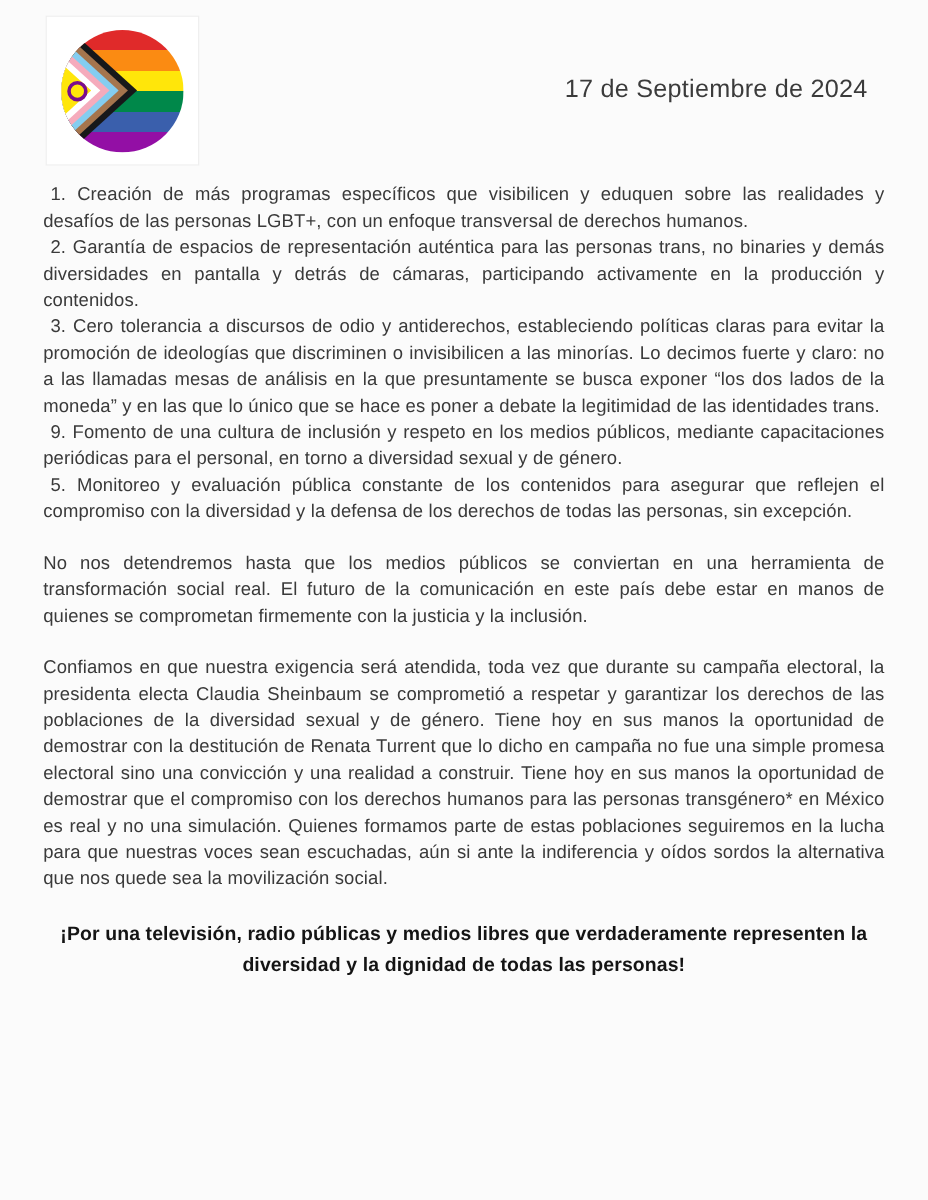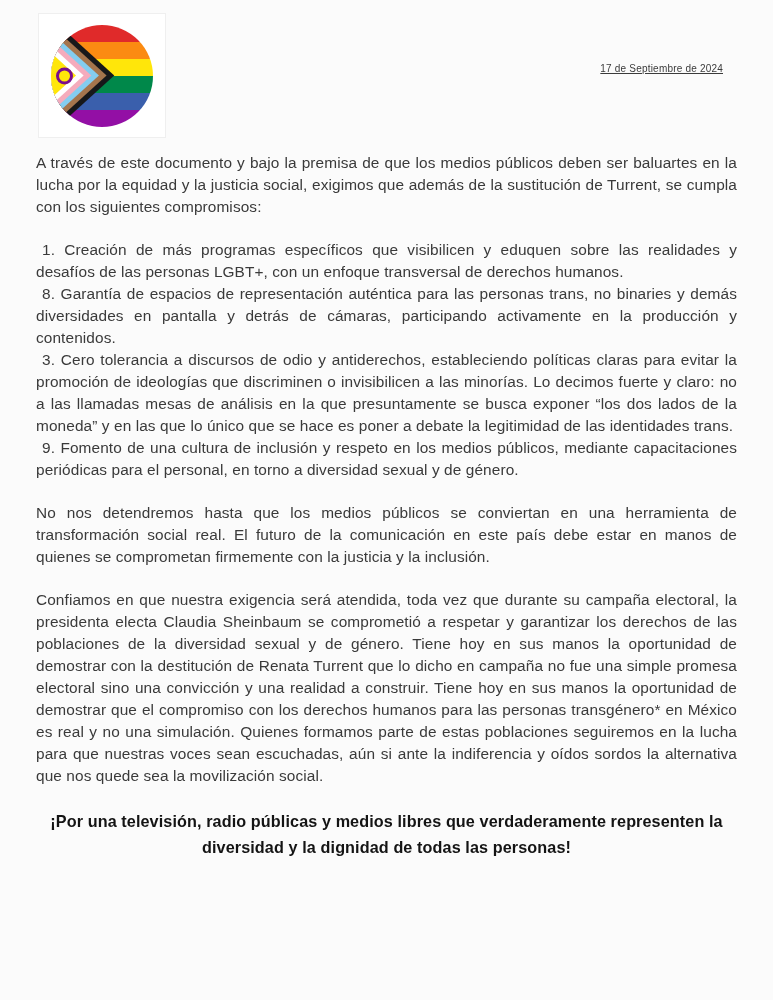--- a/index.html
+++ b/index.html
@@ -49,21 +49,21 @@
   .chev-pink     {background:var(--flag-pink);     clip-path:polygon(-15.5% 0,39.5% 50%,-15.5% 100%,-60% 100%,-60% 0);}
   .chev-white    {background:var(--flag-white);    clip-path:polygon(-23% 0,32% 50%,-23% 100%,-60% 100%,-60% 0);}
   .chev-ixyellow {background:var(--flag-ix-yellow);clip-path:polygon(-30.5% 0,24.5% 50%,-30.5% 100%,-60% 100%,-60% 0);}
   .ix-ring{
     position:absolute;left:5px;top:50%;transform:translateY(-50%);
     width:17px;height:17px;border-radius:50%;
     border:3px solid var(--flag-ix-purple);
   }
   .date{
     position:absolute;right:50px;top:63px;
-    font-size:10px;color:#3b3b3b;letter-spacing:.2px;text-decoration:underline;
+    font-size:21px;color:#3b3b3b;letter-spacing:.2px;
   }
   
   .doc{
     position:absolute;left:36px;right:36px;top:152px;
     font-size:15.4px;line-height:22px;letter-spacing:.1px;
   }
   .para{text-align:justify;margin-bottom:21px;}
   .demands{margin-bottom:21px;}
   .demand{text-align:justify;text-indent:6px;}
   .closing{
@@ -87,27 +87,27 @@
         <div class="chev chev-white"></div>
         <div class="chev chev-ixyellow"></div>
         <div class="ix-ring"></div>
       </div>
     </div>
     <div class="date">17 de Septiembre de 2024</div>
   </div>
 
   <div class="doc">
 
-    <p class="para">A través de este documento y bajo la premisa de que los medios públicos deben ser baluartes en la lucha por la equidad y la justicia social, exigimos que además de la sustitución de Turrent, se cumpla con los siguientes compromisos:</p>
 
     <div class="demands">
       <p class="demand">1. Creación de más programas específicos que visibilicen y eduquen sobre las realidades y desafíos de las personas LGBT+, con un enfoque transversal de derechos humanos.</p>
-      <p class="demand">8. Garantía de espacios de representación auténtica para las personas trans, no binaries y demás diversidades en pantalla y detrás de cámaras, participando activamente en la producción y contenidos.</p>
+      <p class="demand">2. Garantía de espacios de representación auténtica para las personas trans, no binaries y demás diversidades en pantalla y detrás de cámaras, participando activamente en la producción y contenidos.</p>
       <p class="demand">3. Cero tolerancia a discursos de odio y antiderechos, estableciendo políticas claras para evitar la promoción de ideologías que discriminen o invisibilicen a las minorías. Lo decimos fuerte y claro: no a las llamadas mesas de análisis en la que presuntamente se busca exponer “los dos lados de la moneda” y en las que lo único que se hace es poner a debate la legitimidad de las identidades trans.</p>
       <p class="demand">9. Fomento de una cultura de inclusión y respeto en los medios públicos, mediante capacitaciones periódicas para el personal, en torno a diversidad sexual y de género.</p>
+      <p class="demand">5. Monitoreo y evaluación pública constante de los contenidos para asegurar que reflejen el compromiso con la diversidad y la defensa de los derechos de todas las personas, sin excepción.</p>
     </div>
 
     <p class="para">No nos detendremos hasta que los medios públicos se conviertan en una herramienta de transformación social real. El futuro de la comunicación en este país debe estar en manos de quienes se comprometan firmemente con la justicia y la inclusión.</p>
 
     <p class="para">Confiamos en que nuestra exigencia será atendida, toda vez que durante su campaña electoral, la presidenta electa Claudia Sheinbaum se comprometió a respetar y garantizar los derechos de las poblaciones de la diversidad sexual y de género. Tiene hoy en sus manos la oportunidad de demostrar con la destitución de Renata Turrent que lo dicho en campaña no fue una simple promesa electoral sino una convicción y una realidad a construir. Tiene hoy en sus manos la oportunidad de demostrar que el compromiso con los derechos humanos para las personas transgénero* en México es real y no una simulación. Quienes formamos parte de estas poblaciones seguiremos en la lucha para que nuestras voces sean escuchadas, aún si ante la indiferencia y oídos sordos la alternativa que nos quede sea la movilización social.</p>
 
     <p class="closing">¡Por una televisión, radio públicas y medios libres que verdaderamente representen la diversidad y la dignidad de todas las personas!</p>
 
   </div>
 

